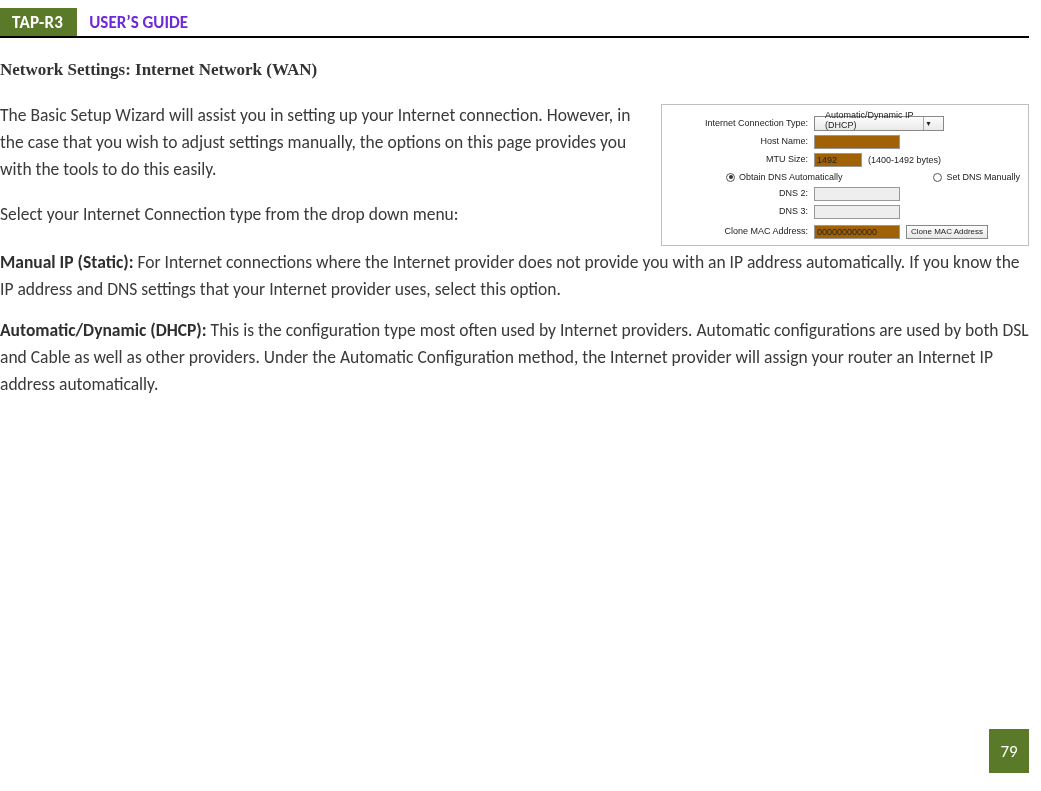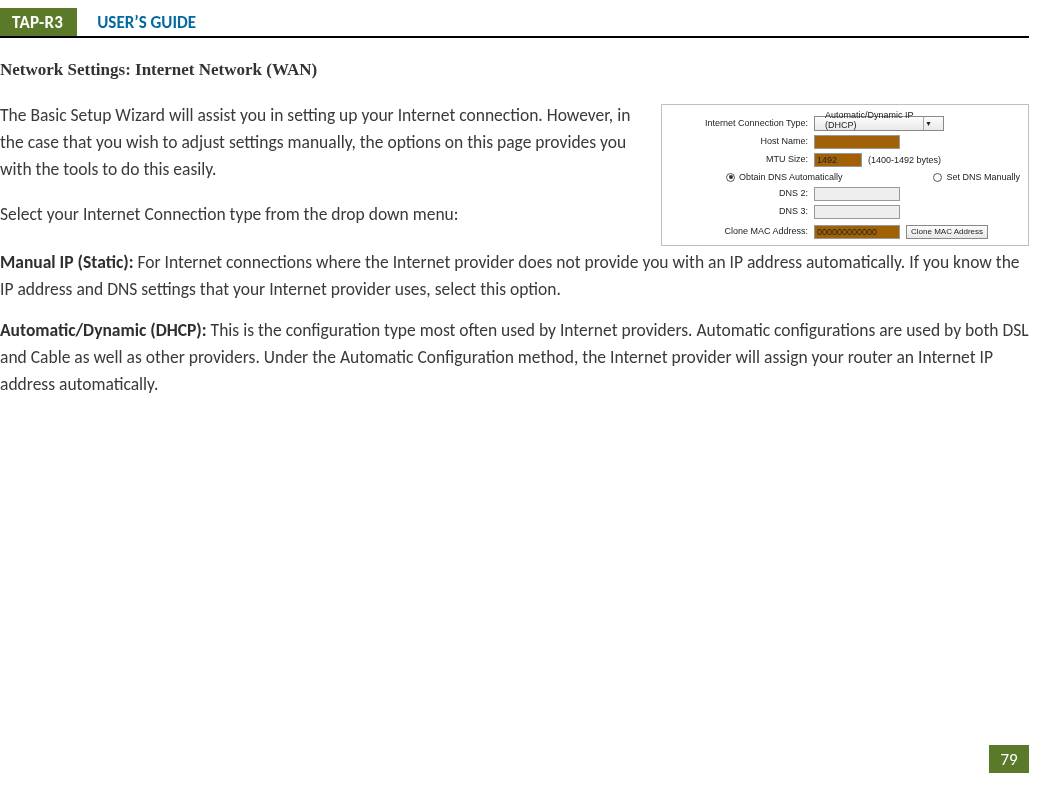--- a/index.html
+++ b/index.html
@@ -25,24 +25,24 @@
     font-size: 17px;
     display: flex;
     align-items: center;
     padding: 0 14px 0 200px;
     margin-left: -188px; 
     letter-spacing: .3px;
   }
   .header-title {
     font-weight: 700;
     font-size: 17px;
-    color: #0369a1;
-    display: flex;
-    align-items: center;
-    padding-left: 20px;
+    color: #6d28d9;
+    display: flex;
+    align-items: center;
+    padding-left: 12px;
   }
   .content {
     padding: 22px 12px 0 0;
   }
   .section-title {
     font-weight: 700;
     font-size: 17px;
     color: #333;
     margin-bottom: 22px;
     font-family: Liberation Serif, serif;
@@ -140,21 +140,21 @@
     color: #3a3a3a;
     margin-top: 2px;
     margin-bottom: 14px;
   }
   .body-para b { color: #2f2f2f; }
   .page-number {
     position: absolute;
     right: 12px;
     bottom: 18px;
     width: 40px;
-    height: 28px;
+    height: 44px;
     background: #5b7a29;
     color: #fff;
     font-size: 17px;
     display: flex;
     align-items: center;
     justify-content: center;
   }
 </style>
 </head>
 <body>

